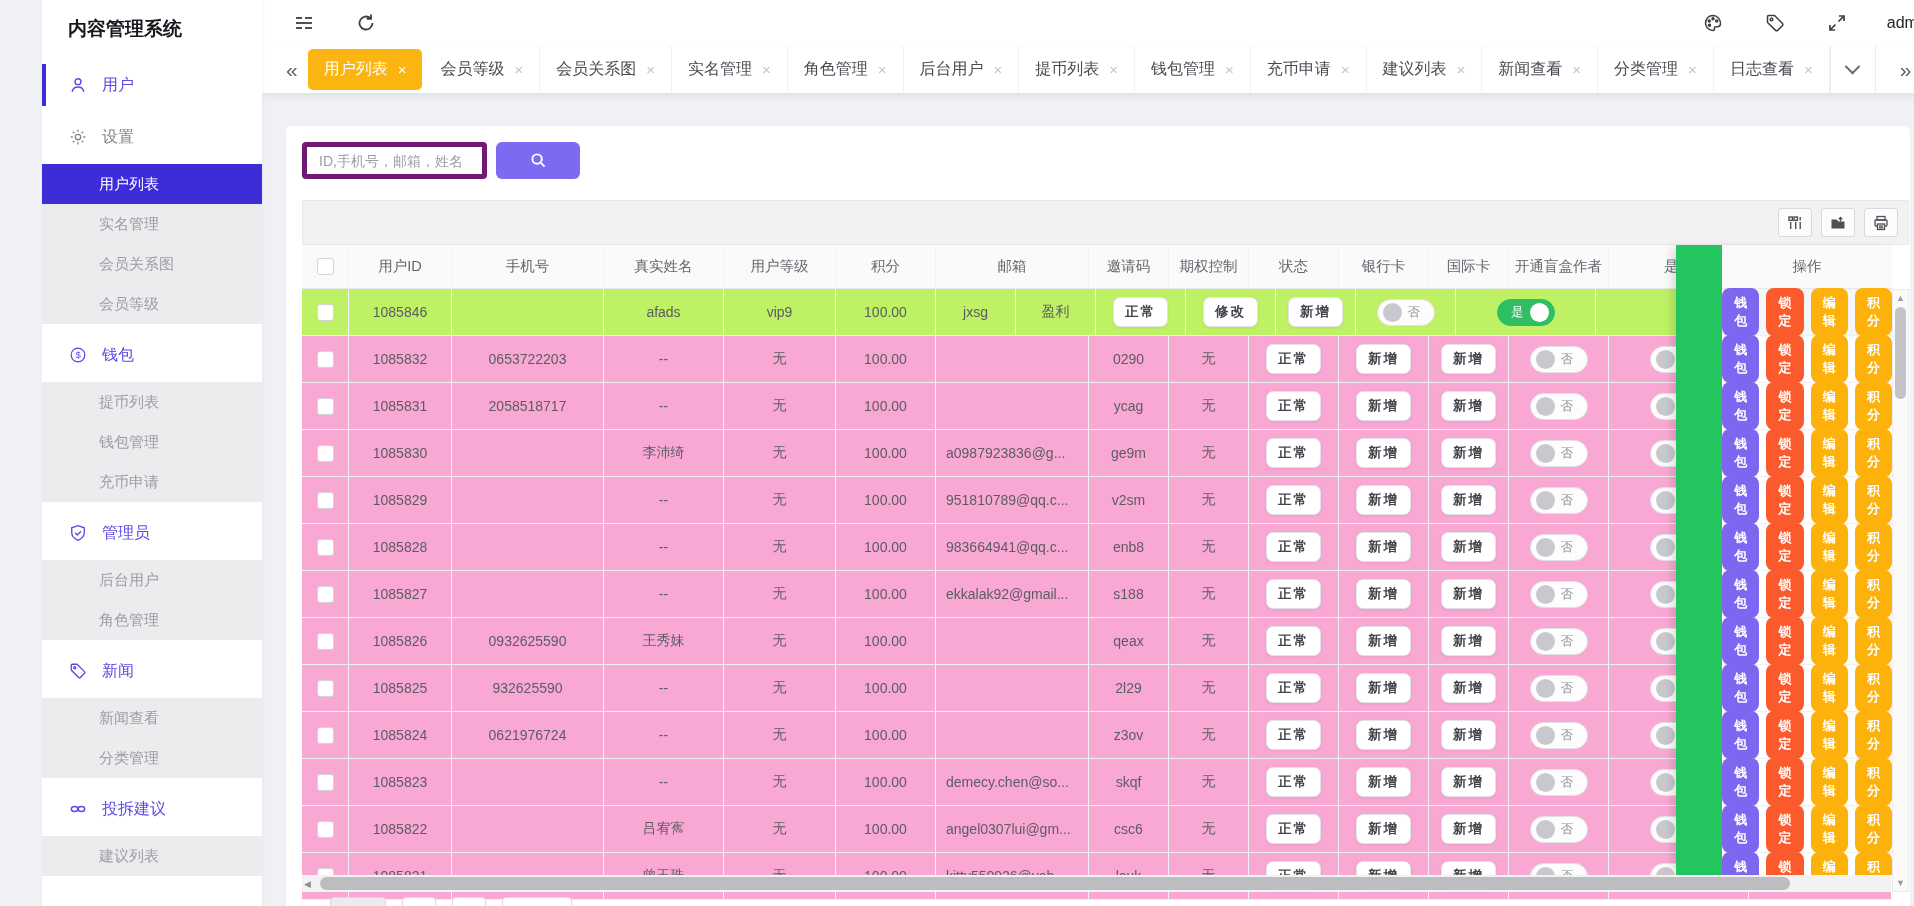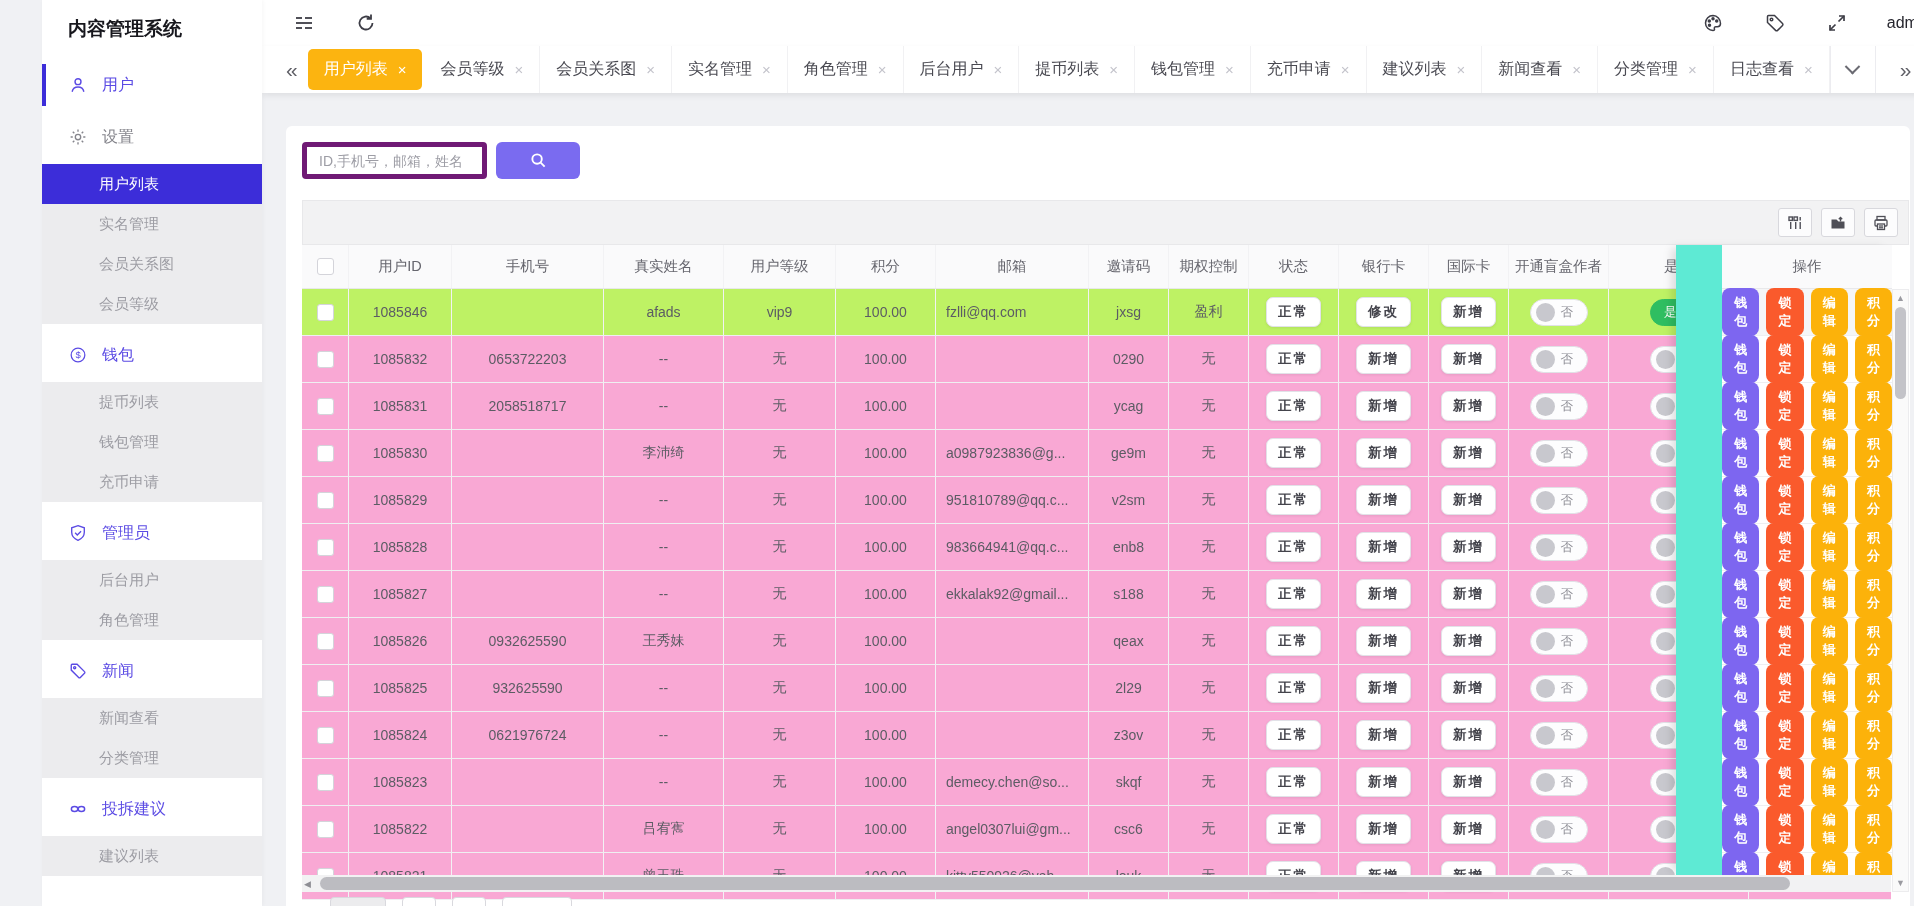--- a/index.html
+++ b/index.html
@@ -69,21 +69,21 @@
   .c10{width:90px}.c11{width:80px}.c12{width:100px}.c13{width:140px}.c14{width:173px;border-right:none}
   .cb { width:17px; height:17px; border:1.5px solid #d4d4da; border-radius:3px; background:#fff; cursor:pointer; }
   .pillbtn { padding:5px 11px; background:#fff; border:1px solid #e2e2e8; border-radius:7px; box-shadow:0 1px 3px rgba(0,0,0,.08); font-size:13.5px; color:#44444c; font-weight:600; cursor:pointer; letter-spacing:2px; }
   .toggle { width:58px; height:27px; border-radius:14px; border:1px solid #e1e1e6; background:#fdfdfe; display:flex; align-items:center; gap:6px; padding:0 5px; cursor:pointer; }
   .toggle .knob { width:19px; height:19px; border-radius:50%; background:#c8c8ce; flex:none; }
   .toggle .tlab { font-size:12.5px; color:#8d8d95; }
   .toggle.on { background:#2fbe61; border-color:#2fbe61; flex-direction:row-reverse; }
   .toggle.on .knob { background:#fff; }
   .toggle.on .tlab { color:#fff; }
 
-  .fixed-col { position:absolute; left:1374px; top:45px; width:216px; height:630px; background:#5eead4; box-shadow:-7px 0 9px -3px rgba(0,0,0,.13); overflow:hidden;padding-left:46px; }
+  .fixed-col { position:absolute; left:1374px; top:45px; width:216px; height:630px; background:#22c55e; box-shadow:-7px 0 9px -3px rgba(0,0,0,.13); overflow:hidden;padding-left:46px; }
   .fx-hdr { height:44px; background:#fafafb; border-bottom:1px solid #e8e8ea; display:flex; align-items:center; justify-content:center; font-size:14.5px; color:#66666e; }
   .fx-row { height:47px; border-bottom:1px solid #efeff1; display:flex; align-items:center; justify-content:center; gap:7px; background:#fff; }
   .fx-row.hl { background:#f5f6f7; }
   .act-btn { border:none; border-radius:8px; color:#fff; font-size:13px; font-weight:bold; padding:6px 9px; cursor:pointer; font-family:inherit; }
   .act-wallet { background:#7d66f0; }
   .act-lock { background:#fa5a2c; }
   .act-edit { background:#fcb20a; }
   .act-points { background:#fcb20a; }
 
   
@@ -367,21 +367,20 @@
                 </div>
                 <div class="grid-row hl">
                   <div class="gc c0">
                     <span class="cb"></span>
                   </div>
                   <div class="gc c1">1085846</div>
                   <div class="gc c2"></div>
                   <div class="gc c3">afads</div>
                   <div class="gc c4">vip9</div>
                   <div class="gc c5">100.00</div>
-                  <div class="gc c6 left">fzlli@qq.com</div>
                   <div class="gc c7">jxsg</div>
                   <div class="gc c8">盈利</div>
                   <div class="gc c9">
                     <span class="pillbtn">正常</span>
                   </div>
                   <div class="gc c10">
                     <span class="pillbtn">修改</span>
                   </div>
                   <div class="gc c11">
                     <span class="pillbtn">新增</span>

